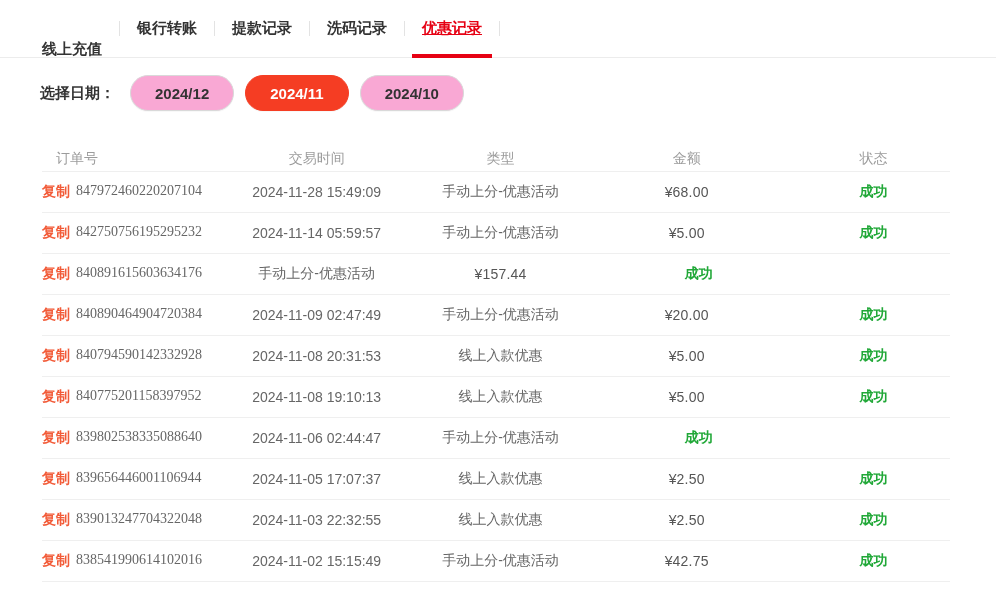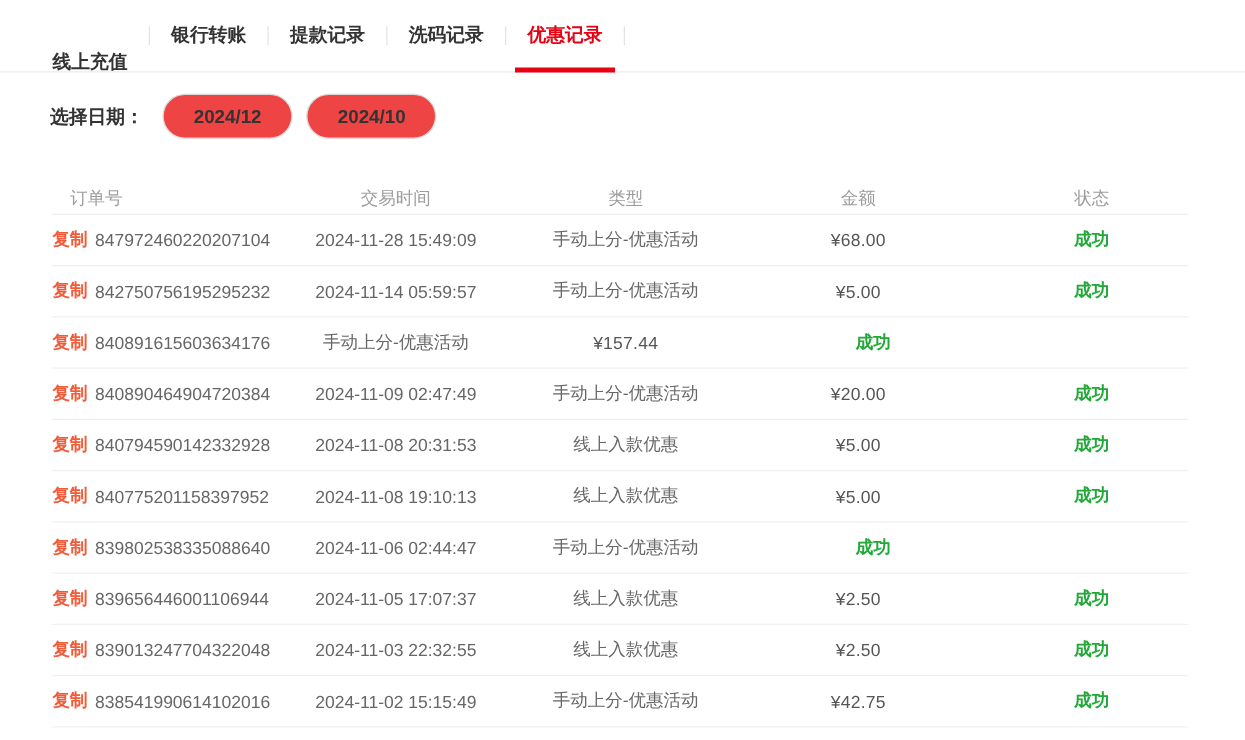--- a/index.html
+++ b/index.html
@@ -23,36 +23,36 @@
     border-bottom:1px solid #ececec;
   }
   .tab {
     position:relative; height:100%;
     display:flex; align-items:center;
     padding:0 17px;
     font-size:15px; font-weight:600; color:#333;
     cursor:pointer; white-space:nowrap;
   }
   .tab:first-child { padding-left:0;margin-top:42px; }
-  .tab.active { color:var(--accent-red); font-weight:700; }
+  .tab.active { color:var(--accent-red); font-weight:700;text-decoration:underline; }
   .tab.active::after {
     content:""; position:absolute; left:7px; right:7px; bottom:-1px;
     height:4px; background:var(--accent-red);
   }
   .tab-divider { width:1px; height:15px; background:#e3e3e3; flex:0 0 auto; }
 
   
   .filter-row {
     display:flex; align-items:center;
     padding:0 40px; margin-top:17px;
   }
   .filter-label { font-size:15px; font-weight:600; color:#333; margin-right:4px; }
   .pill {
     height:36px; min-width:104px; padding:0 24px; margin-left:11px;
-    border-radius:18px; border:1px solid #d9d9d9; background:#ef4444;
+    border-radius:18px; border:1px solid #d9d9d9; background:#f9a8d4;
     display:flex; align-items:center; justify-content:center;
     font-size:15px; font-weight:700; color:#333; cursor:pointer;
     box-shadow:0 1px 1px rgba(0,0,0,0.03);
   }
   .pill.active {
     background:var(--pill-red); border-color:var(--pill-red);
     color:#fff; min-width:94px;
   }
 
   
@@ -61,21 +61,21 @@
     display:grid;
     grid-template-columns:21% 18.5% 22% 19% 19.5%;
     align-items:center;
   }
   .thead { height:42px; border-bottom:1px solid #efefef; }
   .th { font-size:14px; color:#9c9c9c; text-align:center; font-weight:400;margin-top:16px; }
   .th:first-child { text-align:left; padding-left:14px; }
   .th:nth-child(5) { padding-left:24px; }
   .row { height:41px; border-bottom:1px solid #efefef; }
   .cell { font-size:14px; color:#666; text-align:center; white-space:nowrap; }
-  .cell.order { text-align:left; display:flex; align-items:center; gap:6px; }
+  .cell.order { text-align:left; display:flex; gap:6px;font-family:Liberation Serif, serif; }
   .cell.amount { color:#555; letter-spacing:0.2px; }
   .cell.status { color:var(--success-green); font-weight:600; padding-left:24px; }
   .copy-btn { color:var(--copy-red); font-weight:700; font-size:14px; cursor:pointer; }
   .order-id { color:#666; }
 </style>
 </head>
 <body>
 
 <nav class="tabbar">
   <div class="tab">
@@ -100,20 +100,23 @@
 <div class="tab-divider"></div>
   </nav>
 
 <div class="filter-row">
   <span class="filter-label">选择日期：</span>
   <span class="pill-group" style="display:flex;align-items:center;">
   <button class="pill">
     <span class="pill-label">2024/12</span>
   </button>
 
+  <button class="pill active">
+    <span class="pill-label">2024/11</span>
+  </button>
 
   <button class="pill">
     <span class="pill-label">2024/10</span>
   </button>
 </span>
 </div>
 
 <div class="table">
   <div class="thead">
     <div class="th">订单号</div>

